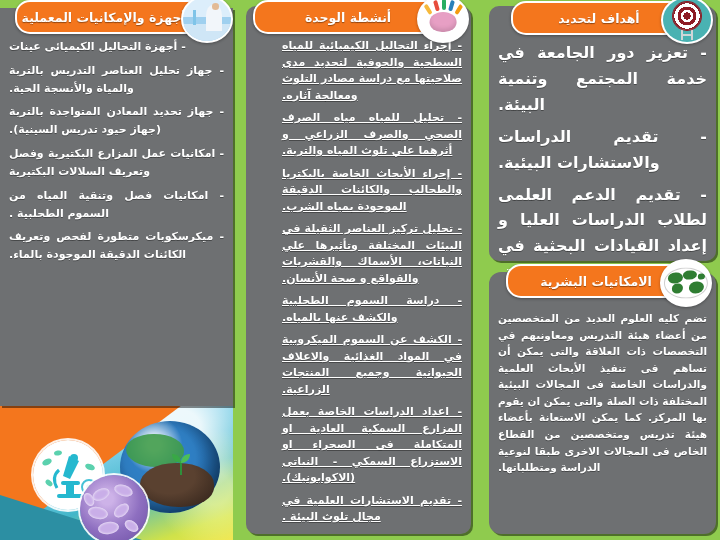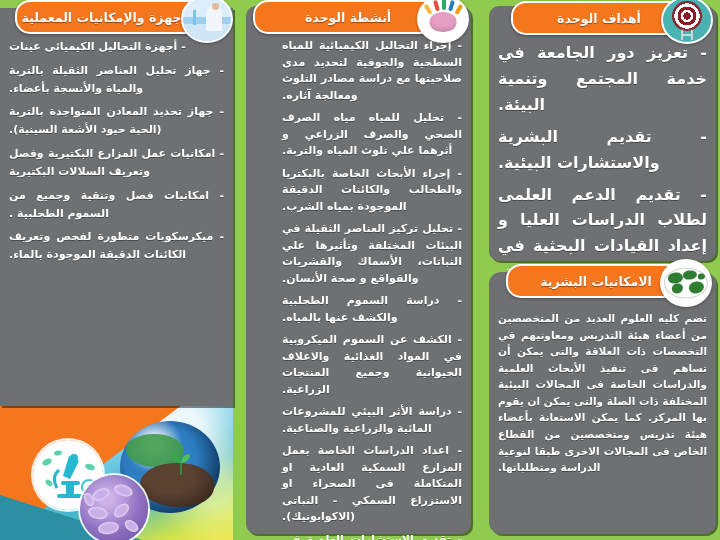--- a/index.html
+++ b/index.html
@@ -105,21 +105,21 @@
     border-radius:50%;border:2px solid #ffffff;overflow:hidden;
     background:#ffffff;box-shadow:0 1px 3px rgba(0,0,0,.3);
     display:flex;align-items:center;justify-content:center;
   }
 
   
   #panel-equipment{left:0px;top:8px;width:233px;height:398px;}
   #pill-equipment{right:2px;top:-8px;width:212px;}
   #panel-equipment .panel-body{padding-top:30px;font-size:11px;line-height:1.62;}
 
-  #panel-activities{left:246px;top:6px;width:225px;height:528px;border-radius:10px;}
+  #panel-activities{left:246px;top:6px;width:225px;height:528px;border-radius:10px;text-decoration:underline;}
   #pill-activities{right:4px;top:-6px;width:210px;}
   #panel-activities .panel-body{padding-top:32px;font-size:11px;line-height:1.5;padding-left:36px;}
 
   #panel-goals{left:489px;top:6px;width:227px;height:255px;border-radius:10px;}
   #pill-goals{right:5px;top:-5px;width:196px;}
   #panel-goals .panel-body{padding-top:34px;font-size:16px;line-height:1.62;}
 
   #panel-human{left:489px;top:272px;width:227px;height:262px;border-radius:12px;}
   #pill-human{right:6px;top:-8px;width:200px;}
   #panel-human .panel-body{padding-top:38px;font-size:10.5px;line-height:1.58;}
@@ -217,24 +217,24 @@
         <span class="lab-photo">
           <i class="bench"></i>
             <i class="person"></i>
             <i class="head"></i>
             <i class="tube"></i>
         </span>
       </span>
     </div>
     <div class="panel-body">
       <p>- أجهزة التحاليل الكيميائى عينات</p>
-      <p>- جهاز تحليل العناصر الثقيلة بالتربة والمياة والأنسجة بأعضاء.</p>
-      <p>- جهاز تحديد المعادن المتواجدة بالتربة (الحية حيود الأشعة السينية).</p>
+      <p>- جهاز تحليل العناصر التدريس بالتربة والمياة والأنسجة الحية.</p>
+      <p>- جهاز تحديد المعادن المتواجدة بالتربة (جهاز حيود تدريس السينية).</p>
       <p>- امكانيات عمل المزارع البكتيرية وفصل وتعريف السلالات البكتيرية</p>
-      <p>- امكانيات فصل وتنقية وجميع من السموم الطحلبية .</p>
+      <p>- امكانيات فصل وتنقية المياه من السموم الطحلبية .</p>
       <p>- ميكرسكوبات متطورة لفحص وتعريف الكائنات الدقيقة الموجودة بالماء.</p>
     </div>
   </div>
 
   <div class="panel rounded" id="panel-activities">
     <div class="pill" id="pill-activities">
       <span class="pill-title">أنشطة الوحدة</span>
       <span class="pill-badge">
         <span class="brain-badge">
           <span class="ray" style="left:10px;top:6px;background:#f6b93b;transform:rotate(-32deg);"></span>
@@ -246,39 +246,38 @@
         </span>
       </span>
     </div>
     <div class="panel-body">
       <p>- إجراء التحاليل الكيميائية للمياه السطحية والجوفية لتحديد مدى صلاحيتها مع دراسة مصادر التلوث ومعالجة آثاره.</p>
       <p>- تحليل للمياه مياه الصرف الصحي والصرف الزراعي و أثرهما علي تلوث المياه والتربة.</p>
       <p>- إجراء الأبحاث الخاصة بالبكتريا والطحالب والكائنات الدقيقة الموجودة بمياه الشرب.</p>
       <p>- تحليل تركيز العناصر الثقيلة في البيئات المختلفة وتأثيرها علي النباتات، الأسماك والقشريات والقواقع و صحة الأنسان.</p>
       <p>- دراسة السموم الطحلبية والكشف عنها بالمياه.</p>
       <p>- الكشف عن السموم الميكروبية في المواد الغذائية والاعلاف الحيوانية وجميع المنتجات الزراعية.</p>
-      <p>- دراسة الأثر البيئي للمشروعات المائية والزراعية والصناعية.</p>
       <p>- اعداد الدراسات الخاصة بعمل المزارع السمكية العادية او المتكاملة فى الصحراء او الاستزراع السمكي - النباتى (الاكوابونيك).</p>
       <p>- تقديم الاستشارات العلمية في مجال تلوث البيئة .</p>
     </div>
   </div>
 
   <div class="panel rounded" id="panel-goals">
     <div class="pill" id="pill-goals">
-      <span class="pill-title">أهداف الوحدة</span>
+      <span class="pill-title">أهداف لتحديد</span>
       <span class="pill-badge">
         <span class="target-badge">
           <span class="ladder"></span>
           <span class="rings"></span>
         </span>
       </span>
     </div>
     <div class="panel-body">
       <p>- تعزيز دور الجامعة في خدمة المجتمع وتنمية البيئة.</p>
-      <p>- تقديم البشرية والاستشارات البيئية.</p>
+      <p>- تقديم الدراسات والاستشارات البيئية.</p>
       <p>- تقديم الدعم العلمى لطلاب الدراسات العليا و إعداد القيادات البحثية في المجالات البيئية.</p>
       <p>- تعزيز إجراء الأبحاث التطبيقية في مجال الخدمات البيئية والمجتمعية.</p>
     </div>
   </div>
 
   <div class="panel rounded" id="panel-human">
     <div class="pill" id="pill-human">
       <span class="pill-title">الامكانيات البشرية</span>
       <span class="pill-badge">
         <span class="globe-badge">

